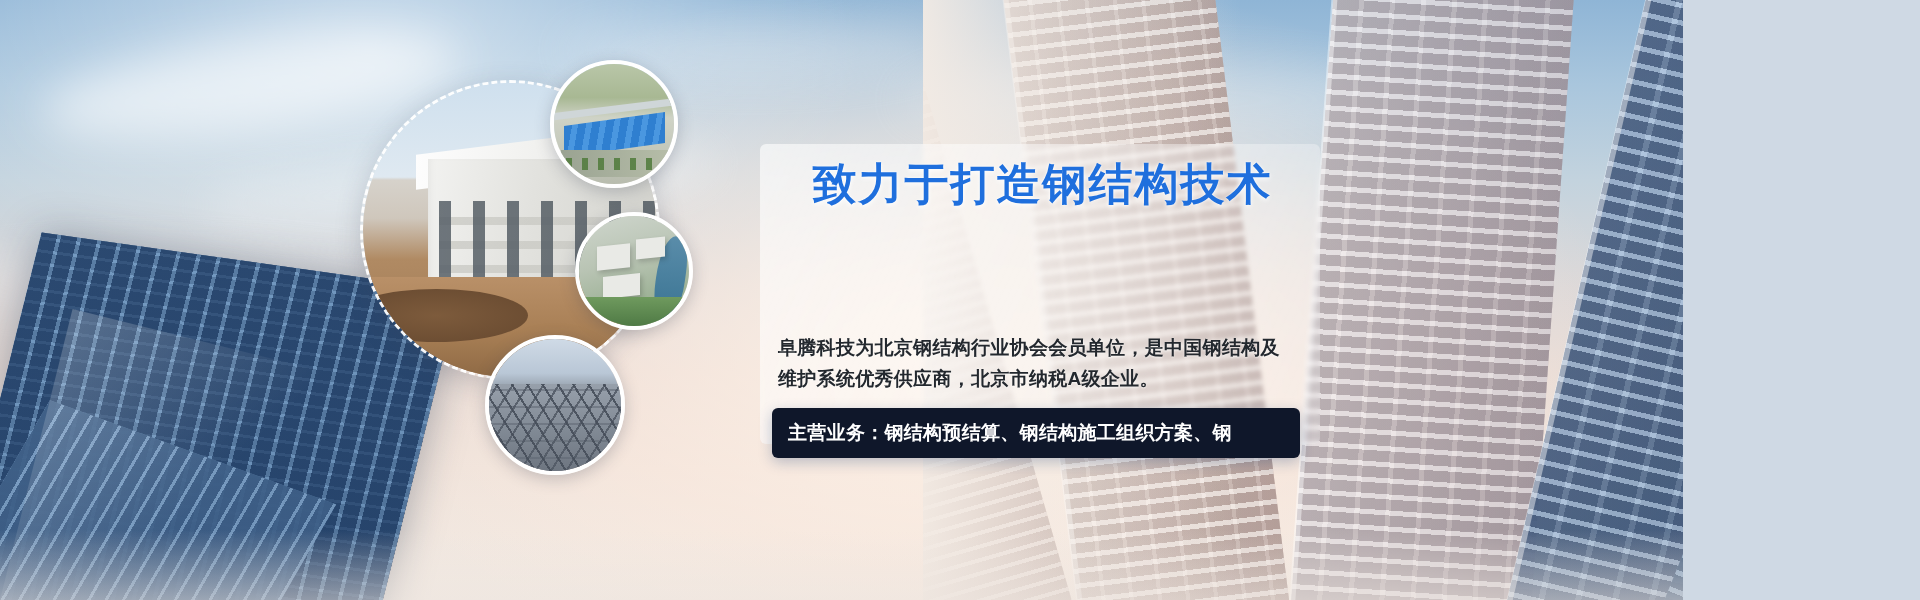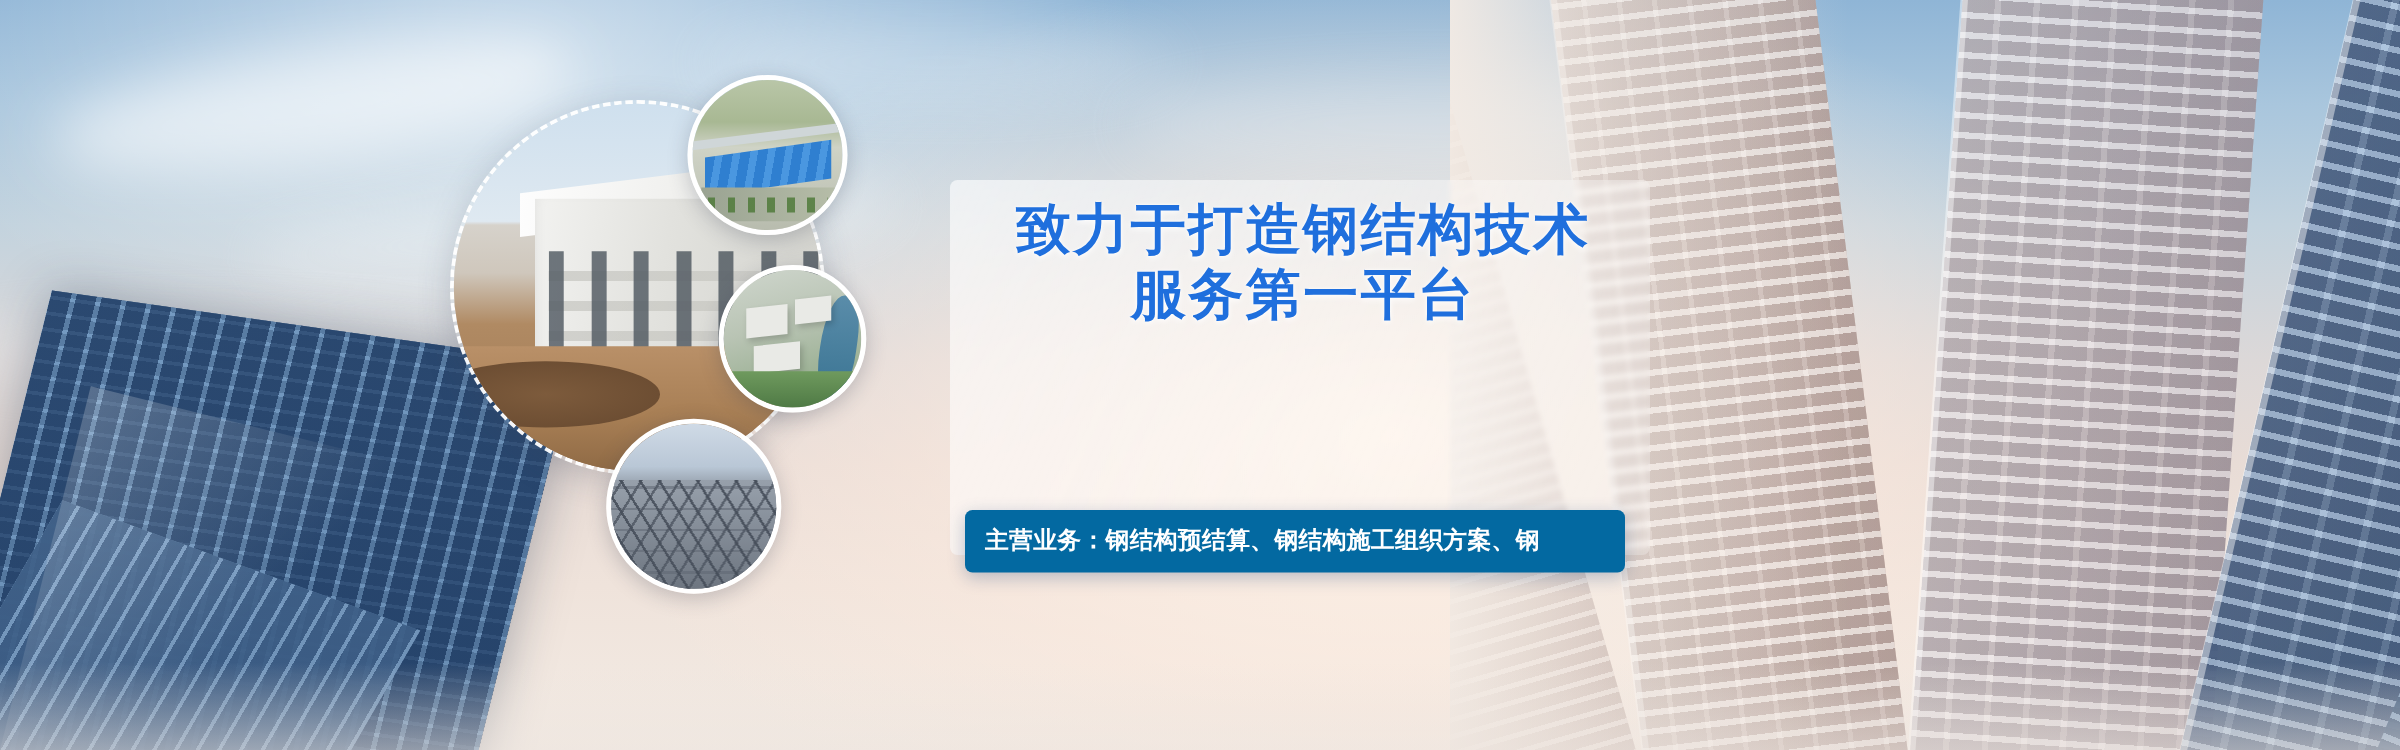--- a/index.html
+++ b/index.html
@@ -4,21 +4,21 @@
 <style>
   * { margin:0; padding:0; box-sizing:border-box; }
   html,body { width:1920px; height:600px; overflow:hidden; }
   body {
     font-family:"Liberation Sans","DejaVu Sans",sans-serif;
     background:#cfd9e4;
   }
 
   #banner {
     position:relative;
-    width:1920px;
+    width:1683px;
     height:600px;
     overflow:hidden;
   }
 
   
   .sky {
     position:absolute; inset:0;
     background:
       linear-gradient(180deg, #8fb5d6 0%, #a9c6dd 14%, #c3d3de 30%, #dcd8d8 48%, #e8dcd6 62%, #efe3db 78%, #f3ebe4 100%);
   }
@@ -281,21 +281,21 @@
     line-height:1.62;
     color:#23282e;
     letter-spacing:.3px;
     font-weight:600;
     text-shadow:0 1px 2px rgba(255,255,255,.7);
   }
 
   .biz-box {
     position:absolute; left:772px; top:408px;
     width:528px;
-    background:#0369a1;
+    background:#0f172a;
     border-radius:6px;
     padding:10px 14px 11px 16px;
     box-shadow:0 4px 14px rgba(20,60,120,.28);
   }
   .biz-box .line {
     color:#ffffff;
     font-size:19px;
     font-weight:bold;
     line-height:1.55;
     letter-spacing:.3px;
@@ -374,23 +374,23 @@
         <div class="truss"></div>
       </div>
     </div>
 
   </div>
 
   <div class="panel"></div>
 
   <div class="headline">
     <span>致力于打造钢结构技术</span>
-    <span class="l2">服务第一平台</span>
   </div>
 
+  <p class="lede">阜腾科技为北京钢结构行业协会会员单位，是中国钢结构及维护系统优秀供应商，北京市纳税A级企业。</p>
 
   <div class="biz-box">
     <div class="line">主营业务：钢结构预结算、钢结构施工组织方案、钢</div>
   </div>
 
   <div class="bottom-fade"></div>
 
 </div>
 
 </body></html>

